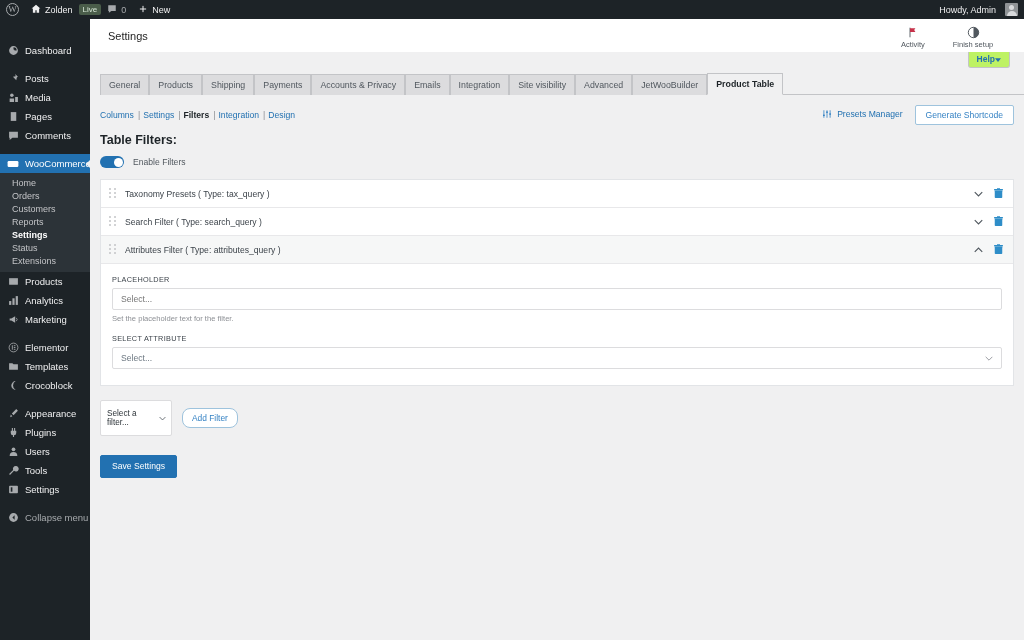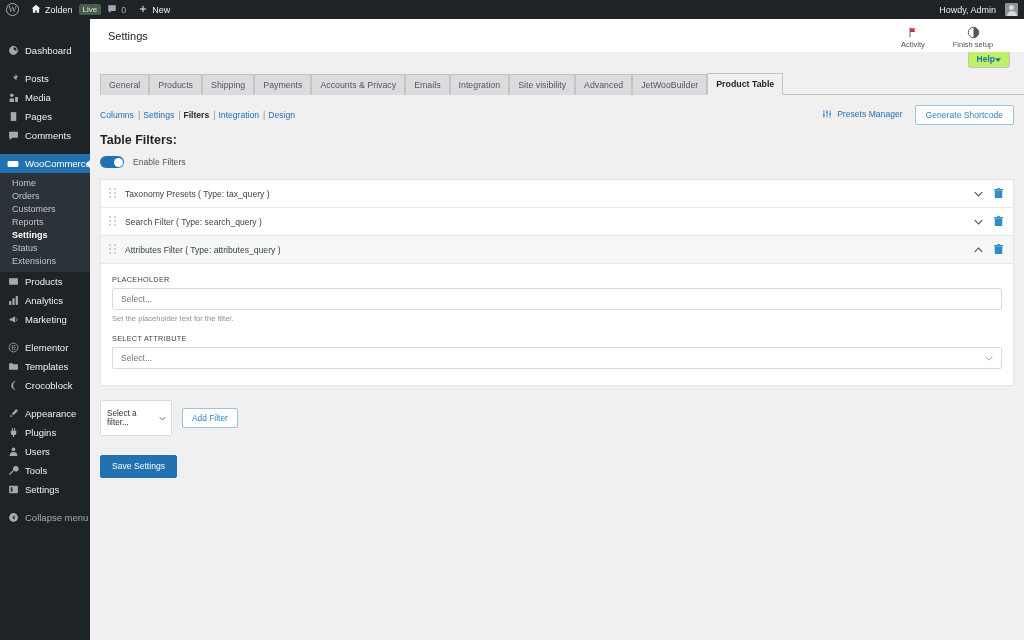--- a/index.html
+++ b/index.html
@@ -243,21 +243,21 @@
   .sel-filter {
     width: 72px; height: 36px;
     border: 1px solid #dcdcde; border-radius: 2px;
     background: #fff; font-size: 8.2px; color: #2c3338;
     display: flex; align-items: center; justify-content: space-between;
     padding: 0 5px 0 6px; cursor: pointer;
   }
   .addfilter-btn {
     font-size: 8.4px; color: #3582c4;
     background: #fff; border: 1px solid #9ec3dd;
-    border-radius: 2px; padding: 5px 9px; line-height: 1;
+    border-radius: 8px; padding: 5px 9px; line-height: 1;
     cursor: pointer;
     font-family: "Liberation Sans", sans-serif;
   }
   .save-btn {
     margin-top: 19px;
     font-size: 8.6px; color: #fff;
     background: #2271b1; border: 1px solid #2271b1;
     border-radius: 2px; padding: 6px 11px; line-height: 1;
     cursor: pointer;
     font-family: "Liberation Sans", sans-serif;

